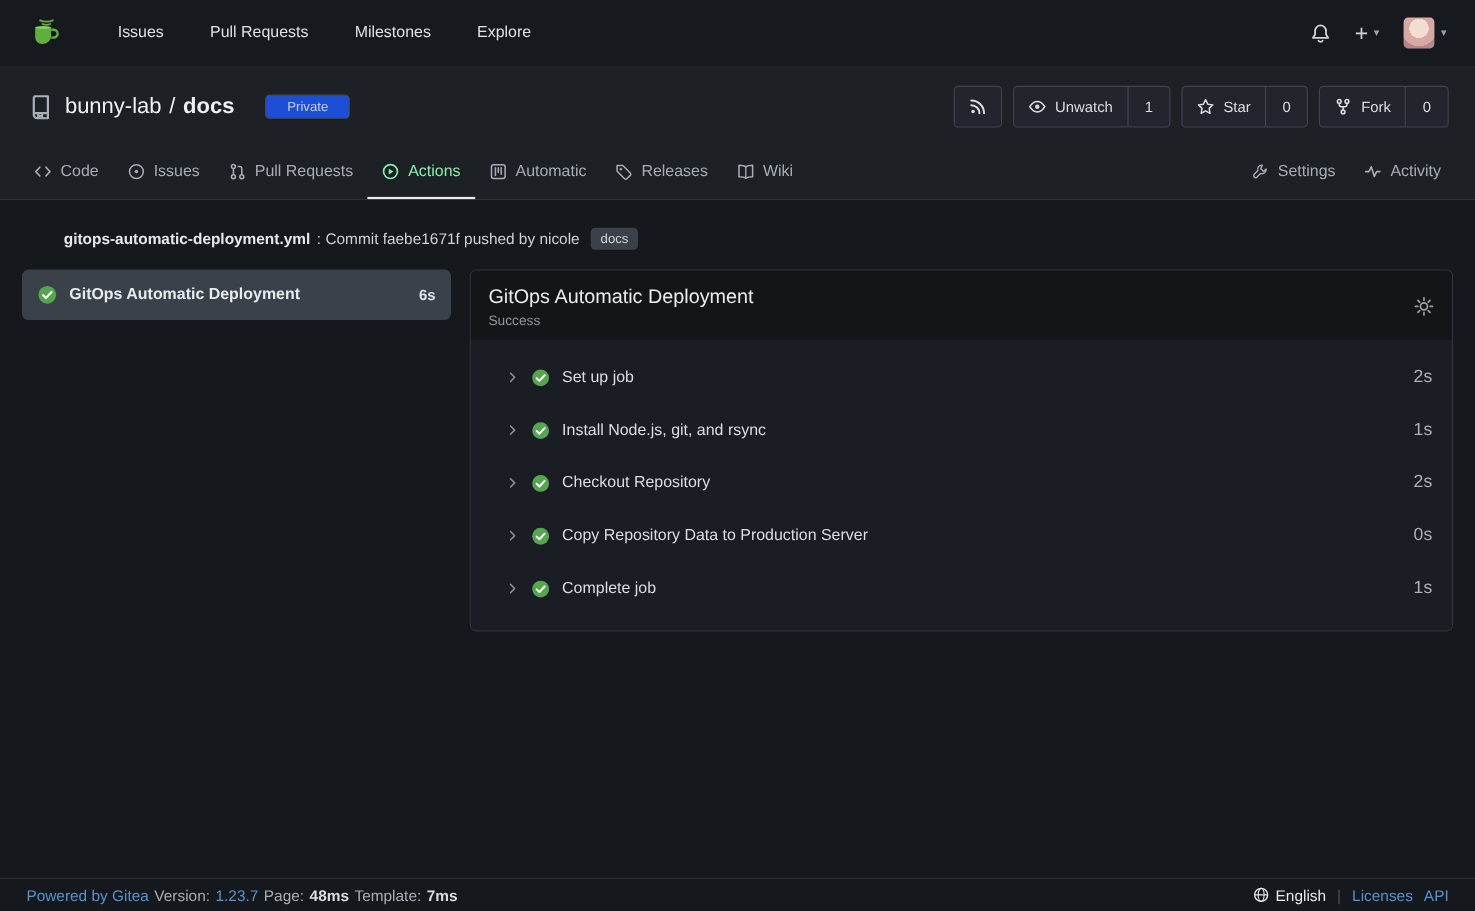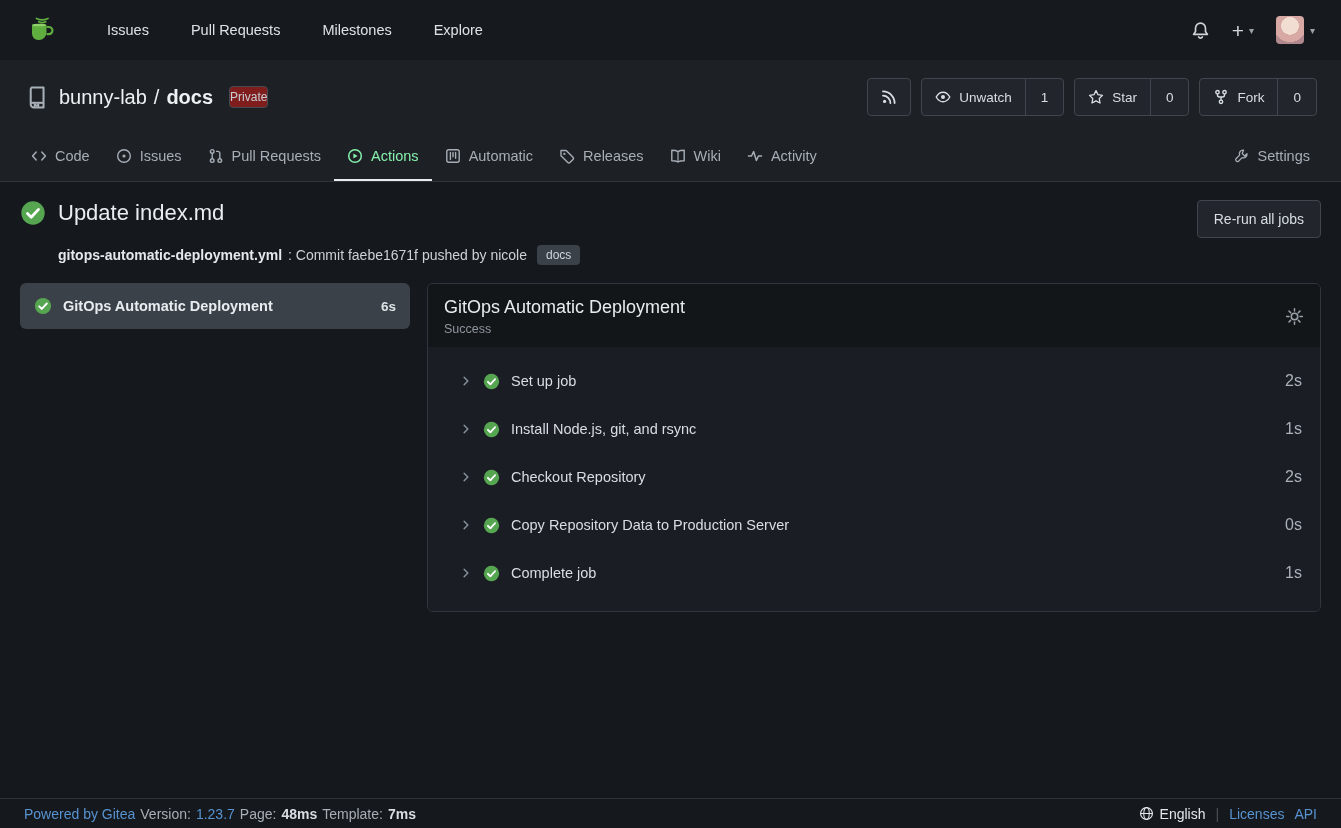--- a/index.html
+++ b/index.html
@@ -29,22 +29,22 @@
             background:radial-gradient(circle at 50% 35%, #f2ddd3 0 38%, #d8a8a4 39% 70%, #b2888f 71%); }
 
   
   .repo-header { background:var(--bg-header,#1d2126); padding-top:18px;
                  border-bottom:1px solid var(--border,#30363d); flex-shrink:0; }
   .repo-title-row { display:flex; align-items:center; padding:0 24px 16px; gap:10px; }
   .repo-icon { color:#a8b0b8; }
   .repo-title { font-size:20px; color:#eef1f4; display:flex; gap:7px; align-items:center; }
   .repo-owner { font-weight:500; }
   .repo-name { font-weight:700; }
-  .badge-private { font-size:12px; color:#c8ced4; border:1px solid #444b53; background:#7f1d1d;
-                   border-radius:4px; padding:3px 0; margin-left:6px; }
+  .badge-private { font-size:12px; color:#c8ced4; border:1px solid #444b53; background:#1d4ed8;
+                   border-radius:4px; padding:3px 19px; margin-left:18px; }
   .repo-actions { margin-left:auto; display:flex; gap:10px; }
   .btn { display:flex; align-items:stretch; background:#22262c; border:1px solid #3f464e;
          border-radius:4px; height:38px; color:#d8dee4; font-size:13.5px; overflow:hidden; }
   .btn .seg { padding:0 13px; display:flex; align-items:center; gap:8px; }
   .btn .seg.count { border-left:1px solid #3f464e; padding:0 15px; }
   .btn-icon-only { width:44px; justify-content:center; display:flex; align-items:center; }
 
   
   .tabs { display:flex; align-items:stretch; padding:0 18px; height:49px; }
   .tab { display:flex; align-items:center; gap:8px; padding:0 13px; font-size:14.5px;
@@ -230,46 +230,36 @@
       </svg>
       <span>Releases</span>
     </div>
     <div class="tab clickable">
       <svg viewBox="0 0 16 16" width="16" height="16">
         <path d="M8 3.6C6.8 2.7 5 2.3 1.8 2.3v10.4C5 12.7 6.8 13.1 8 14c1.2-.9 3-1.3 6.2-1.3V2.3C11 2.3 9.2 2.7 8 3.6z" fill="none" stroke="currentColor" stroke-width="1.4" stroke-linejoin="round"></path>
         <path d="M8 3.8v10" stroke="currentColor" stroke-width="1.2"></path>
       </svg>
       <span>Wiki</span>
     </div>
+    <div class="tab tab-settings clickable">
+      <svg viewBox="0 0 16 16" width="16" height="16">
+        <path d="M9.5 2.2a3.6 3.6 0 0 0-3.9 4.9L2 10.7a1.8 1.8 0 0 0 2.5 2.5l3.6-3.6a3.6 3.6 0 0 0 4.9-3.9L10.7 8 8.2 5.5z" fill="none" stroke="currentColor" stroke-width="1.3" stroke-linejoin="round"></path>
+      </svg>
+      <span>Settings</span>
+    </div>
     <div class="tab clickable">
       <svg viewBox="0 0 16 16" width="16" height="16">
         <path d="M1.5 8h3L6.6 3.6 9.4 12.4 11.5 8h3" fill="none" stroke="currentColor" stroke-width="1.5" stroke-linecap="round" stroke-linejoin="round"></path>
       </svg>
       <span>Activity</span>
     </div>
-    <div class="tab tab-settings clickable">
-      <svg viewBox="0 0 16 16" width="16" height="16">
-        <path d="M9.5 2.2a3.6 3.6 0 0 0-3.9 4.9L2 10.7a1.8 1.8 0 0 0 2.5 2.5l3.6-3.6a3.6 3.6 0 0 0 4.9-3.9L10.7 8 8.2 5.5z" fill="none" stroke="currentColor" stroke-width="1.3" stroke-linejoin="round"></path>
-      </svg>
-      <span>Settings</span>
-    </div>
   </div>
 </div>
 
 <div class="main">
-  <div class="run-header">
-    <div class="run-title">
-      <svg viewBox="0 0 16 16" width="26" height="26">
-        <circle cx="8" cy="8" r="7.2" class="cc-bg"></circle>
-        <path d="M4.6 8.3l2.3 2.3 4.5-4.8" class="cc-check"></path>
-      </svg>
-      <span>Update index.md</span>
-    </div>
-    <div class="btn clickable rerun-btn">Re-run all jobs</div>
-  </div>
   <div class="run-sub">
     <span class="wf-file clickable">gitops-automatic-deployment.yml</span>
     <span>: Commit faebe1671f pushed by nicole</span>
     <span class="badge-branch clickable">docs</span>
   </div>
 
   <div class="run-body">
 
     <div class="job-list">
       <div class="job-item clickable">

